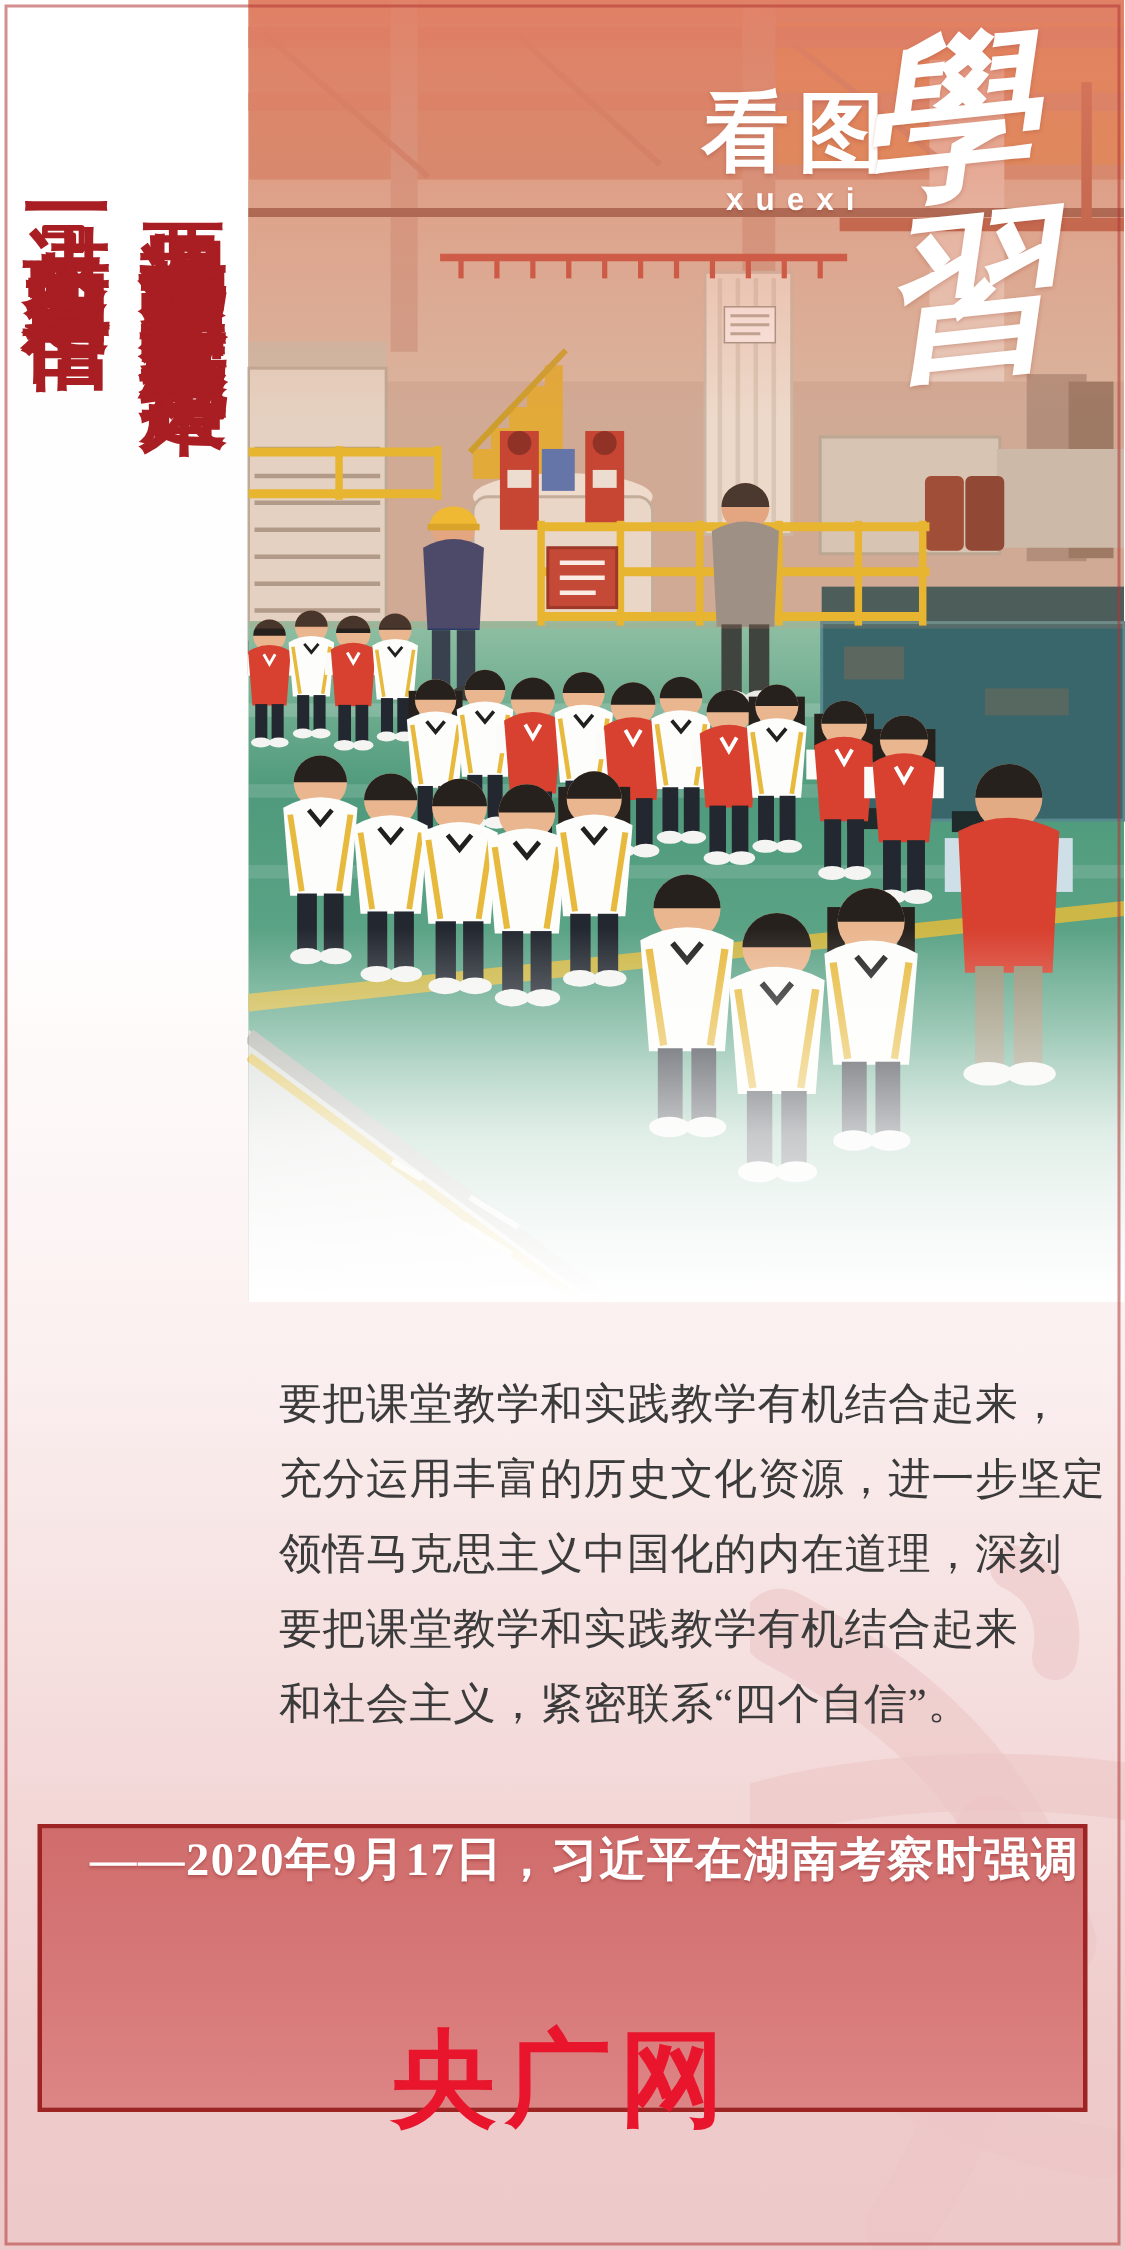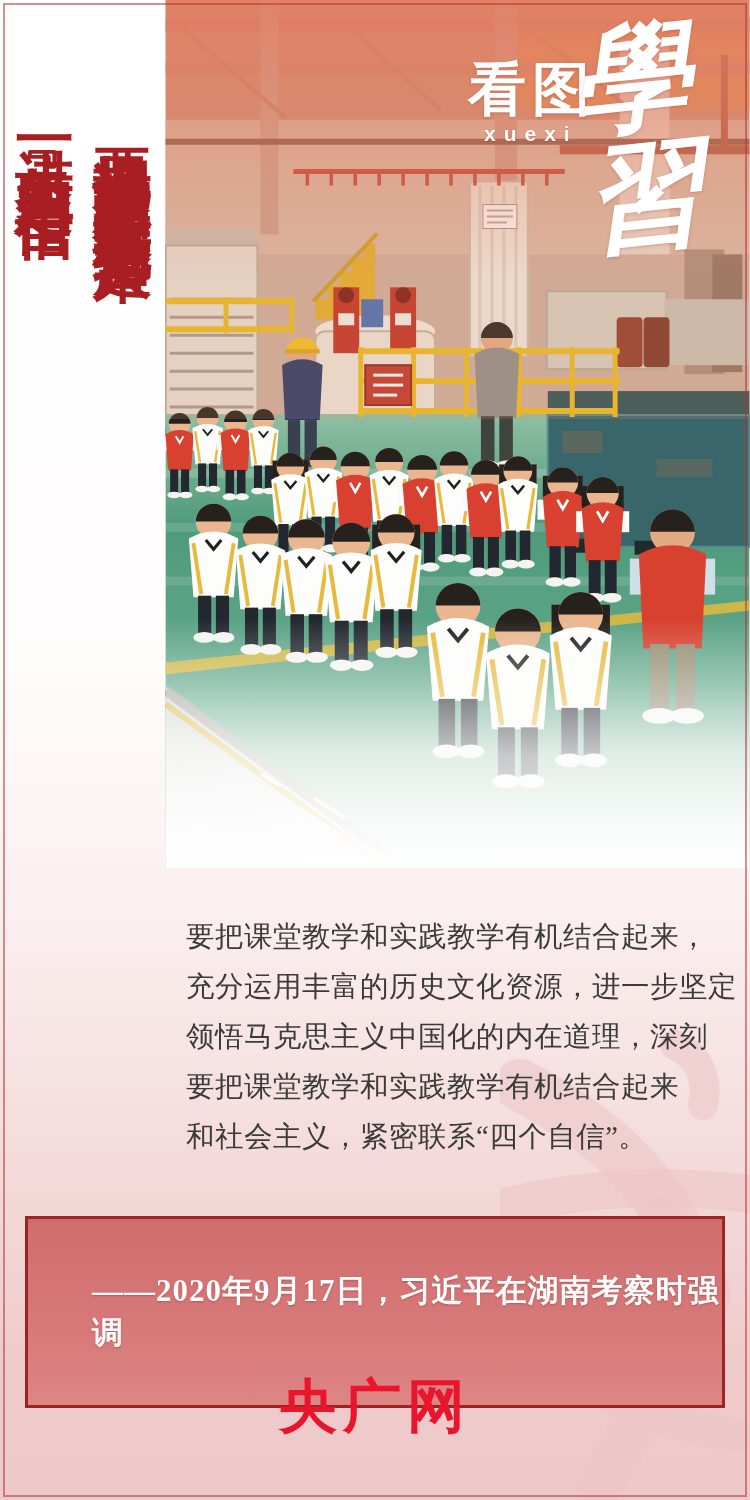--- a/index.html
+++ b/index.html
@@ -63,34 +63,34 @@
     font-family:"Liberation Serif","DejaVu Serif",serif;
     color:#3b3b3b; font-size:28.5px;
   }
   .q-line { height:50px; line-height:50px; white-space:nowrap; letter-spacing:0.5px; }
 
   
   .attribution {
     position:absolute; left:25px; top:1216px; width:700px; height:192px; z-index:5;
     background:linear-gradient(180deg,#d06c6c 0%,#d97c7c 70%,#dd8585 100%);
     border:3px solid #9e2424;
-    display:flex; align-items:center; padding-left:64px;
+    display:flex; align-items:flex-start; padding-left:32px;
   }
   .attr-text {
     color:#ffffff; font-family:"Liberation Serif","DejaVu Serif",serif;
     font-weight:bold; font-size:31px; letter-spacing:1px;
     text-shadow:0 1px 2px rgba(120,30,30,0.35);
   }
 
   
   .footer-brand {
-    position:absolute; left:0; top:1368px; width:100%; z-index:5;
+    position:absolute; left:0; top:1340px; width:100%; z-index:5;
     text-align:center;
     font-family:"Liberation Sans","DejaVu Sans",sans-serif;
-    font-weight:bold; font-size:58px; letter-spacing:6px; color:#e8152d;
+    font-weight:bold; font-size:70px; letter-spacing:6px; color:#e8152d;
   }
 </style>
 </head>
 <body>
 
 <div class="poster">
 
   <svg class="watermark" viewBox="0 0 250 470" aria-hidden="true">
     <g fill="none" stroke="#ecc7c7" stroke-opacity="0.6" stroke-linecap="round">
       <path d="M20,55 C95,95 170,150 205,265" stroke-width="52"></path>

